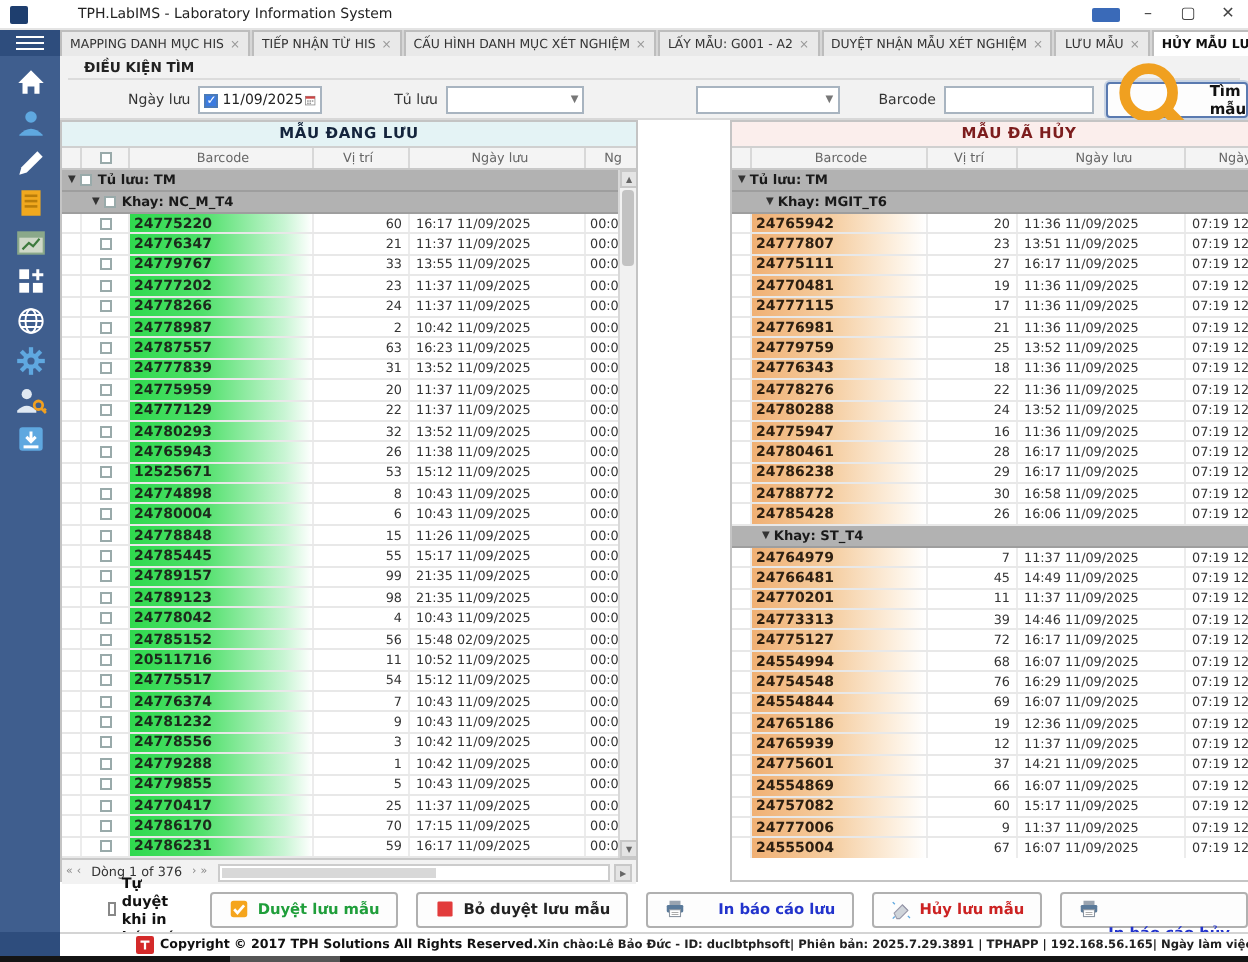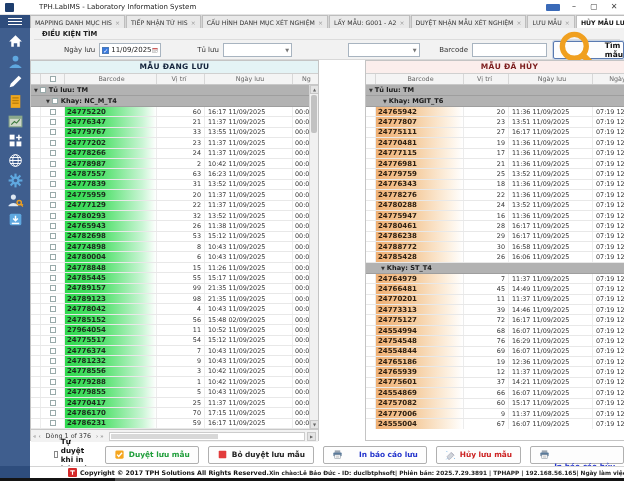--- a/index.html
+++ b/index.html
@@ -446,21 +446,21 @@
             <div class="dcell c-bar bar-green">24765943</div>
             <div class="dcell c-pos">26</div>
             <div class="dcell c-date">11:38 11/09/2025</div>
             <div class="dcell c-ext">00:0</div>
           </div>
           <div class="drow">
             <div class="dcell c-exp"></div>
             <div class="dcell c-chk">
               <span class="cbx"></span>
             </div>
-            <div class="dcell c-bar bar-green">24782698</div>
+            <div class="dcell c-bar bar-green">12525671</div>
             <div class="dcell c-pos">53</div>
             <div class="dcell c-date">15:12 11/09/2025</div>
             <div class="dcell c-ext">00:0</div>
           </div>
           <div class="drow">
             <div class="dcell c-exp"></div>
             <div class="dcell c-chk">
               <span class="cbx"></span>
             </div>
             <div class="dcell c-bar bar-green">24774898</div>
@@ -536,21 +536,21 @@
             <div class="dcell c-bar bar-green">24785152</div>
             <div class="dcell c-pos">56</div>
             <div class="dcell c-date">15:48 02/09/2025</div>
             <div class="dcell c-ext">00:0</div>
           </div>
           <div class="drow">
             <div class="dcell c-exp"></div>
             <div class="dcell c-chk">
               <span class="cbx"></span>
             </div>
-            <div class="dcell c-bar bar-green">27964054</div>
+            <div class="dcell c-bar bar-green">20511716</div>
             <div class="dcell c-pos">11</div>
             <div class="dcell c-date">10:52 11/09/2025</div>
             <div class="dcell c-ext">00:0</div>
           </div>
           <div class="drow">
             <div class="dcell c-exp"></div>
             <div class="dcell c-chk">
               <span class="cbx"></span>
             </div>
             <div class="dcell c-bar bar-green">24775517</div>

